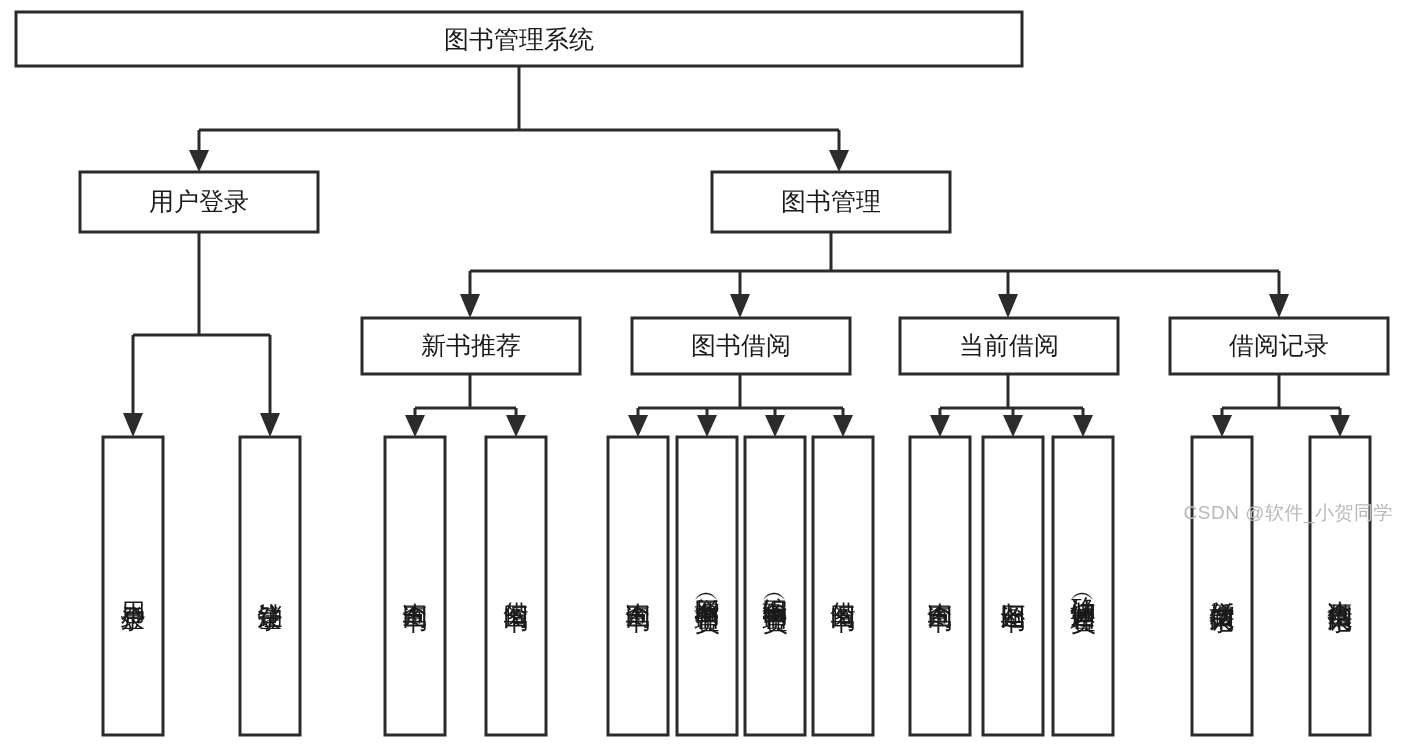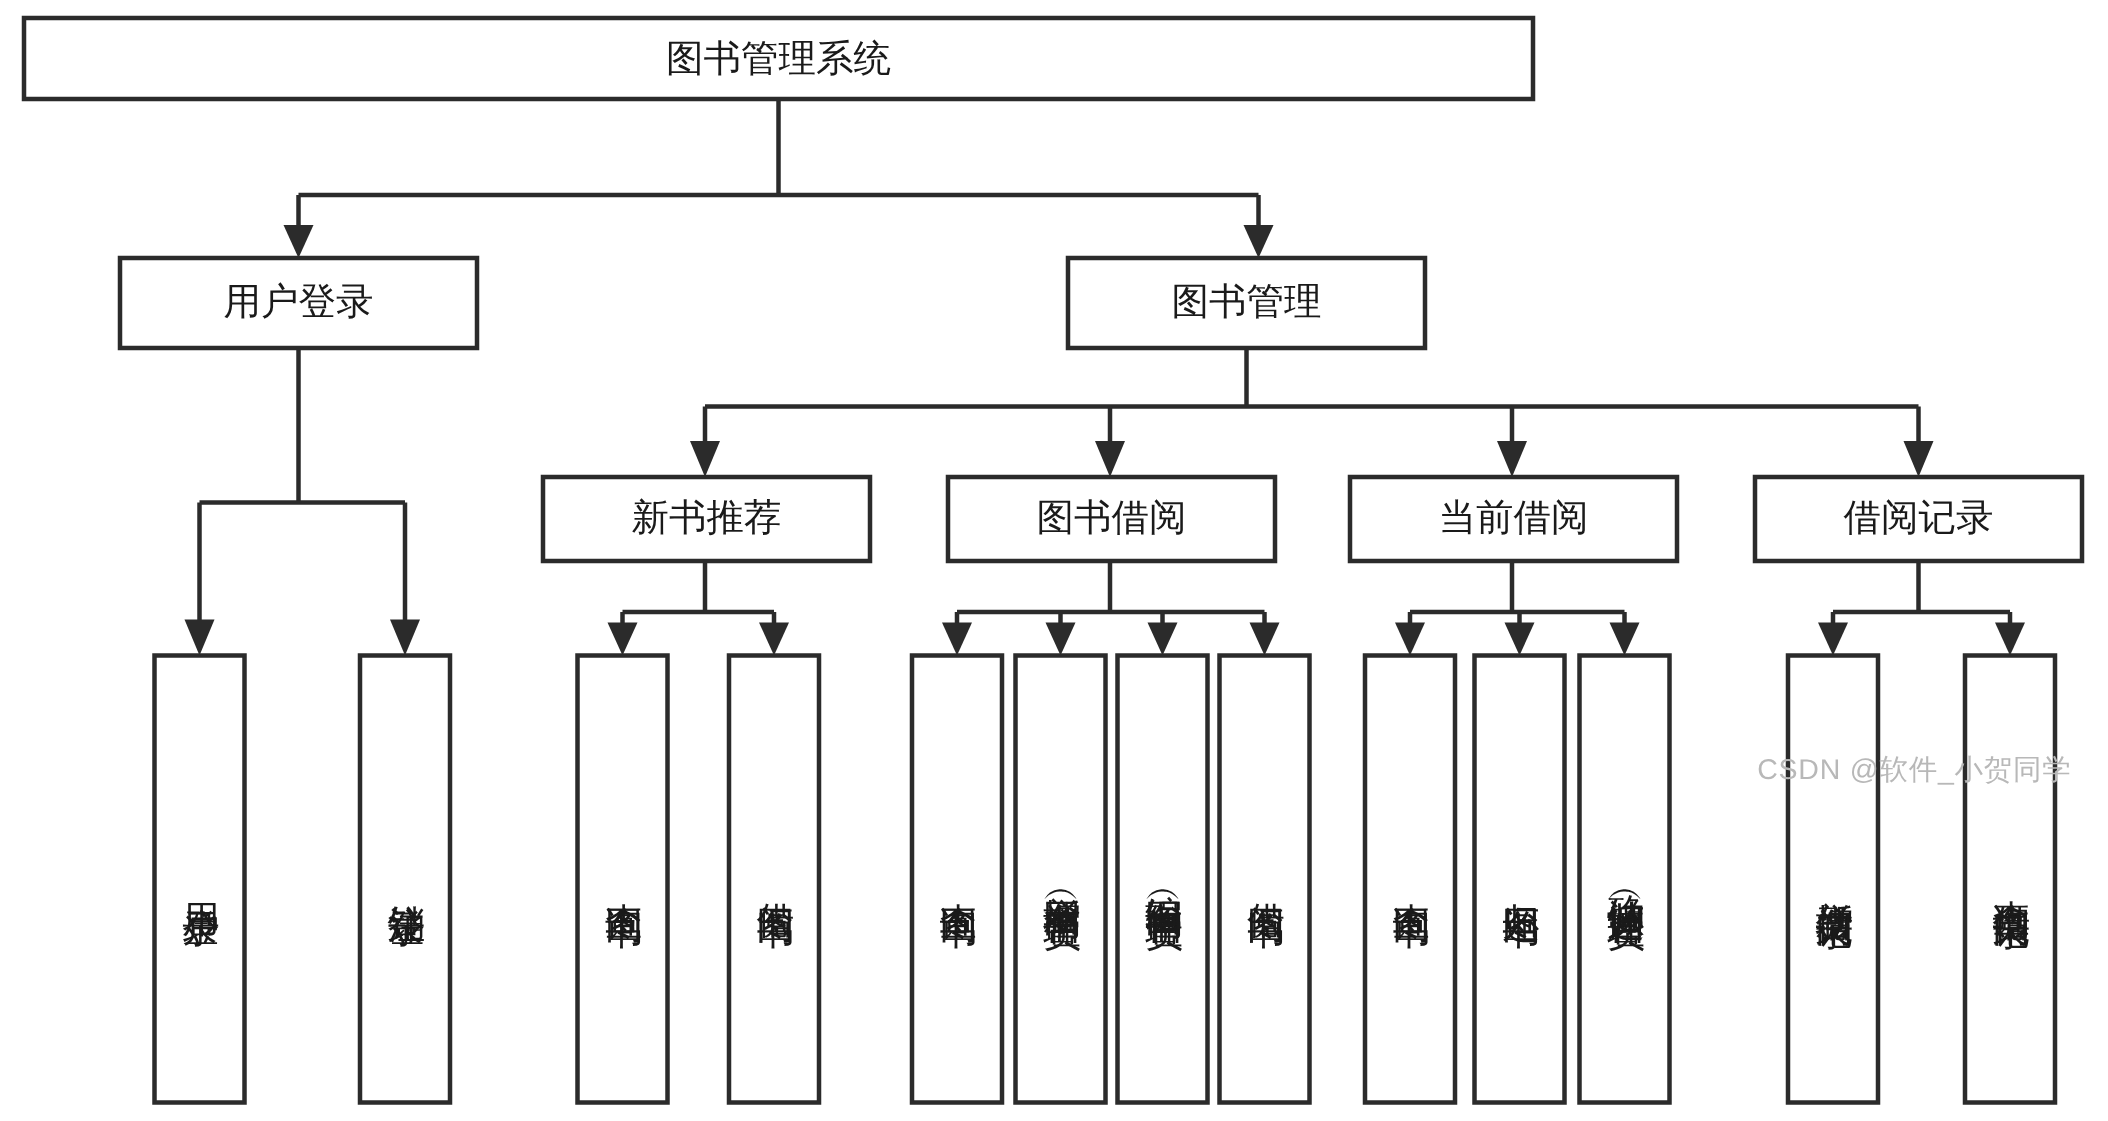--- a/index.html
+++ b/index.html
@@ -59,21 +59,21 @@
     color: #1a1a1a;
     letter-spacing: 2px;
     display: flex;
     align-items: center;
     justify-content: center;
     text-align: center;
     user-select: none;
   }
   .watermark {
     position: absolute;
-    right: 24px;
+    right: 12px;
     bottom: 6px;
     font-family: "Liberation Sans", "DejaVu Sans", sans-serif;
     font-size: 19px;
     color: #b8b8b8;
     letter-spacing: 0.5px;
     white-space: nowrap;
   }
 </style>
 </head>
 <body>

